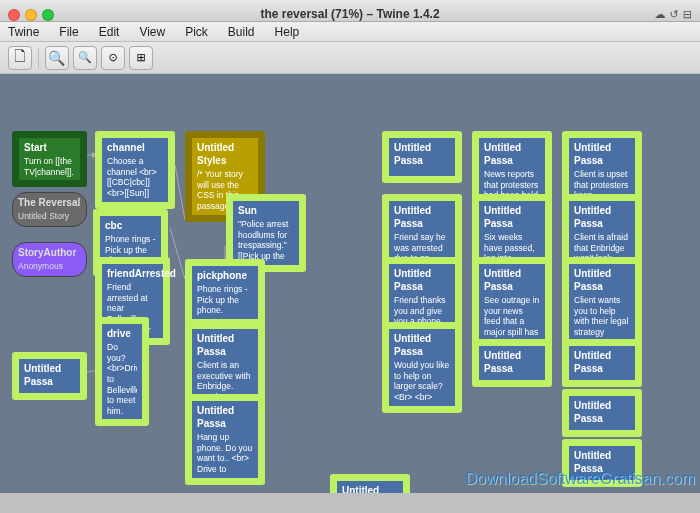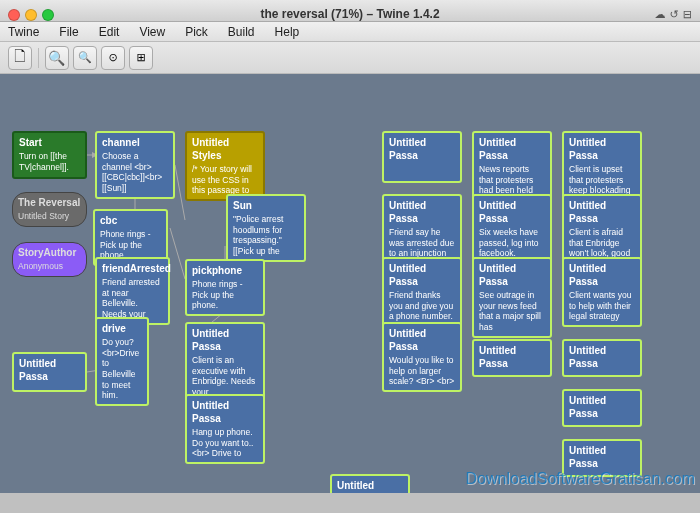--- a/index.html
+++ b/index.html
@@ -97,21 +97,21 @@
       height: 419px;
       background: #6b7a8d;
       position: relative;
       overflow: hidden;
     }
 
     
     .passage {
       position: absolute;
       background: #4a6fa5;
-      border: 2px solid #bef264;
+      border: 7px solid #bef264;
       border-radius: 3px;
       padding: 3px 5px;
       color: white;
       font-size: 9px;
       line-height: 1.3;
       cursor: pointer;
     }
     .passage.start-node {
       background: #2a7a2a;
       border-color: #1a5a1a;

